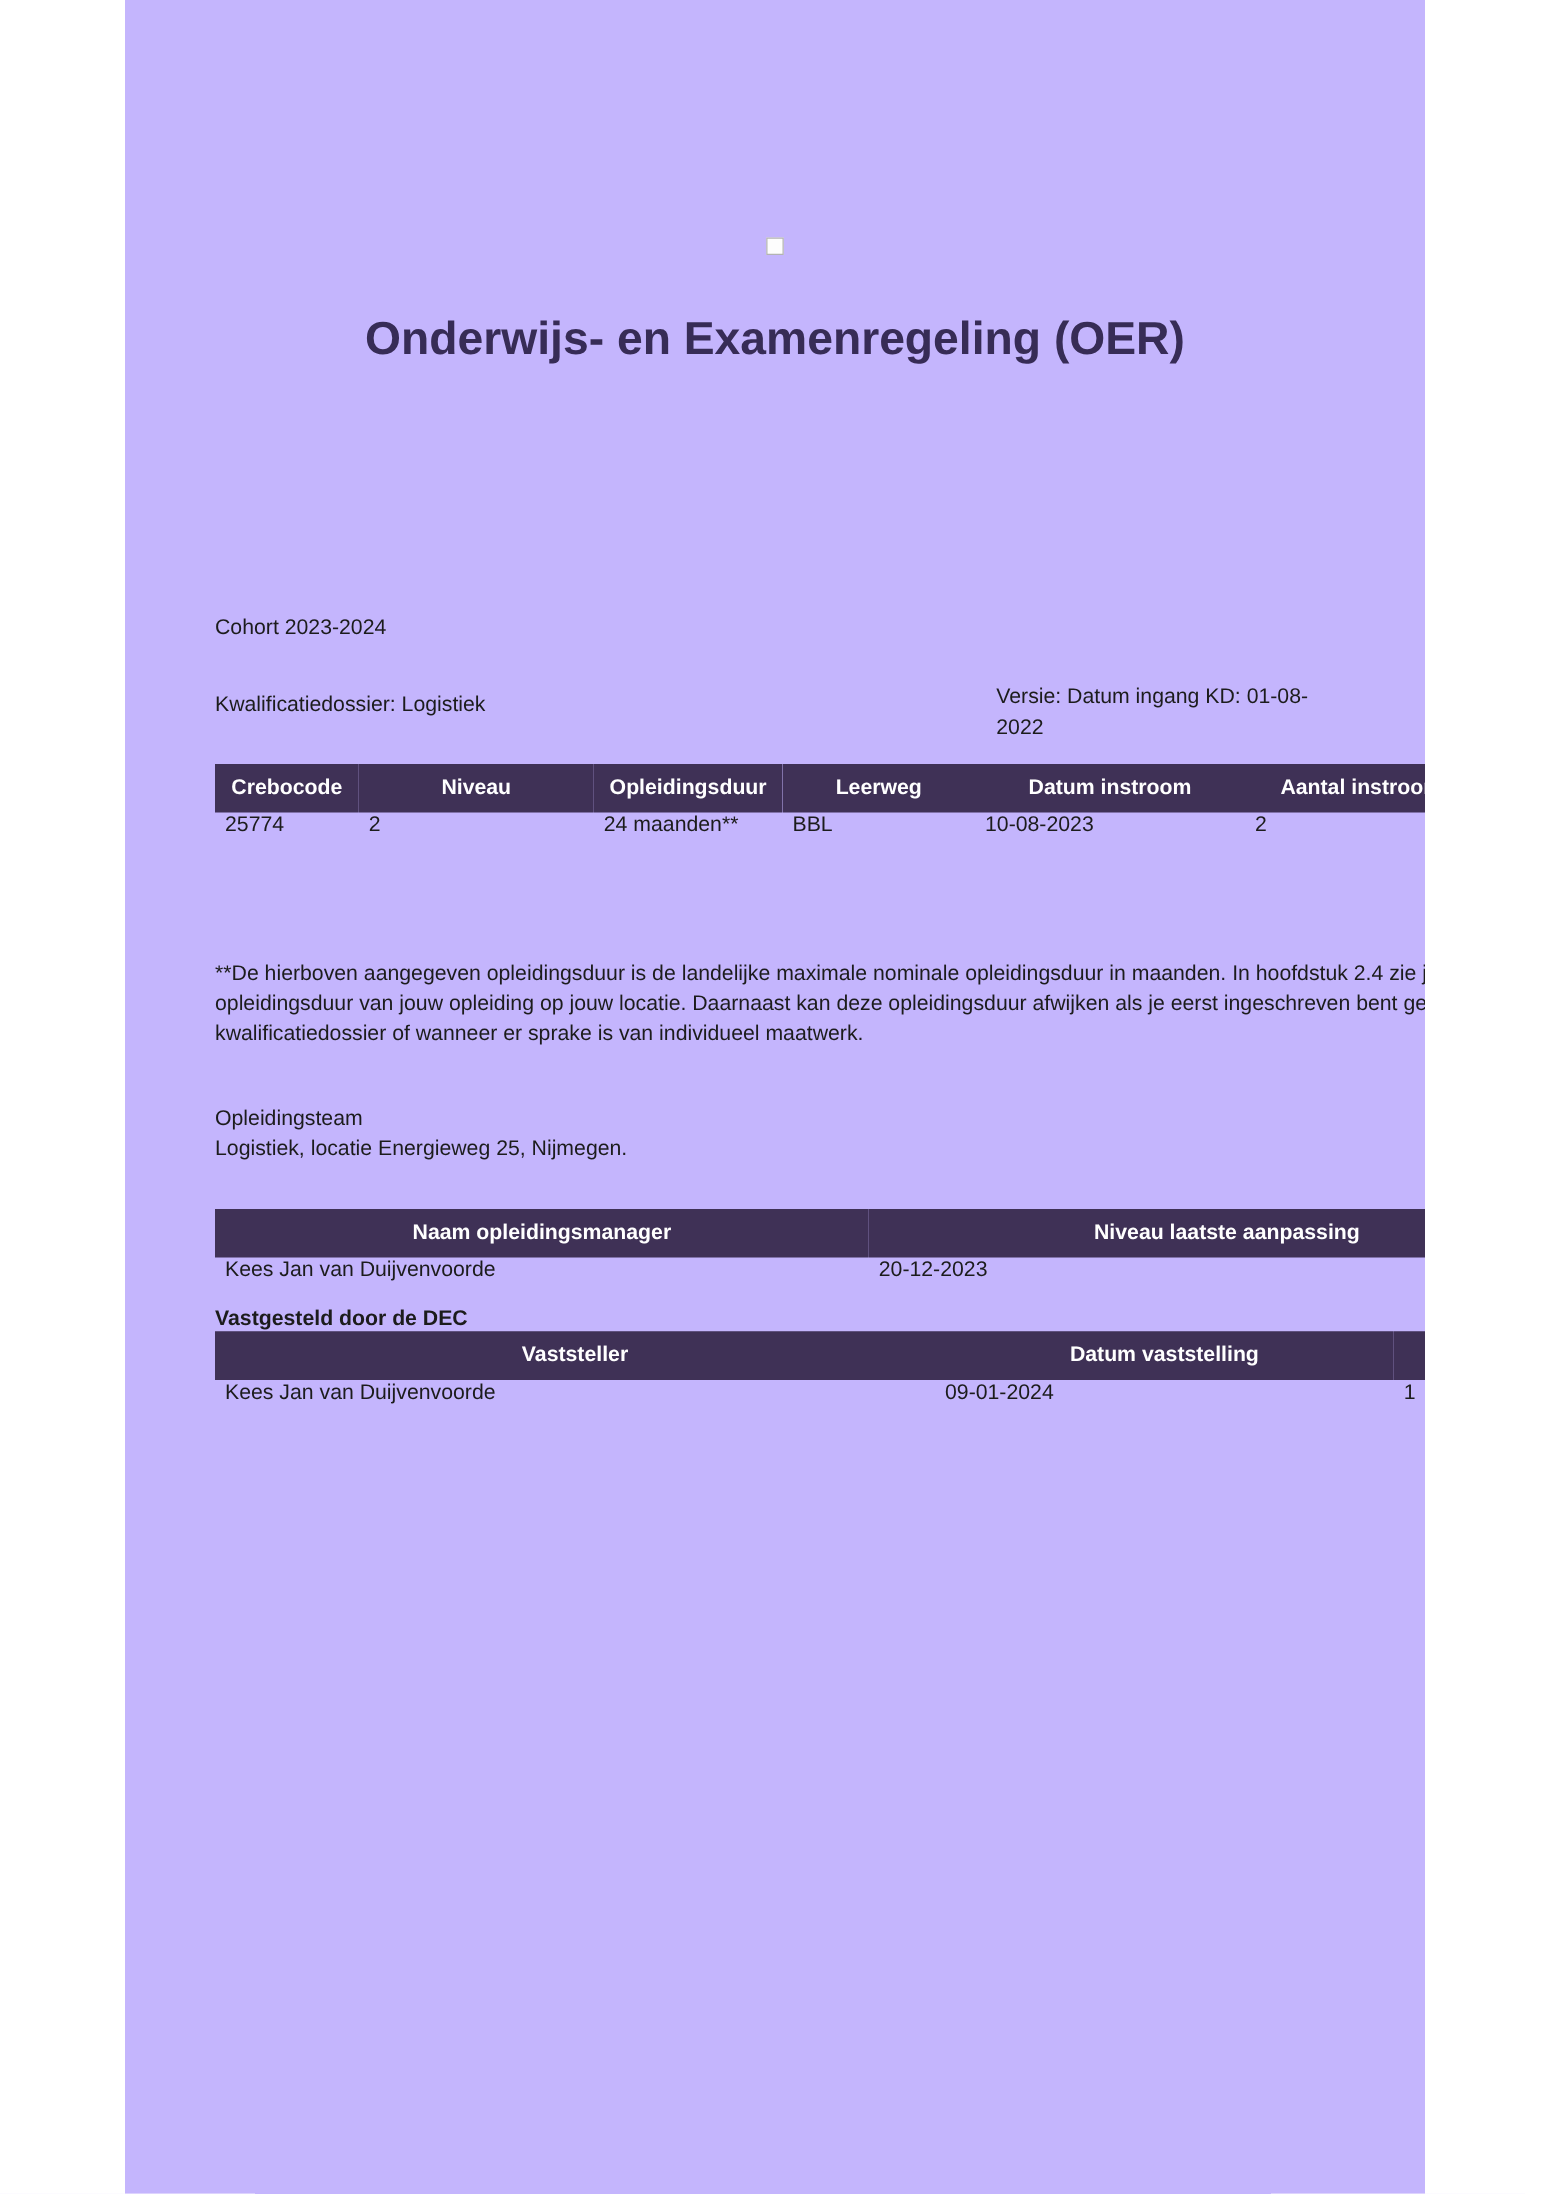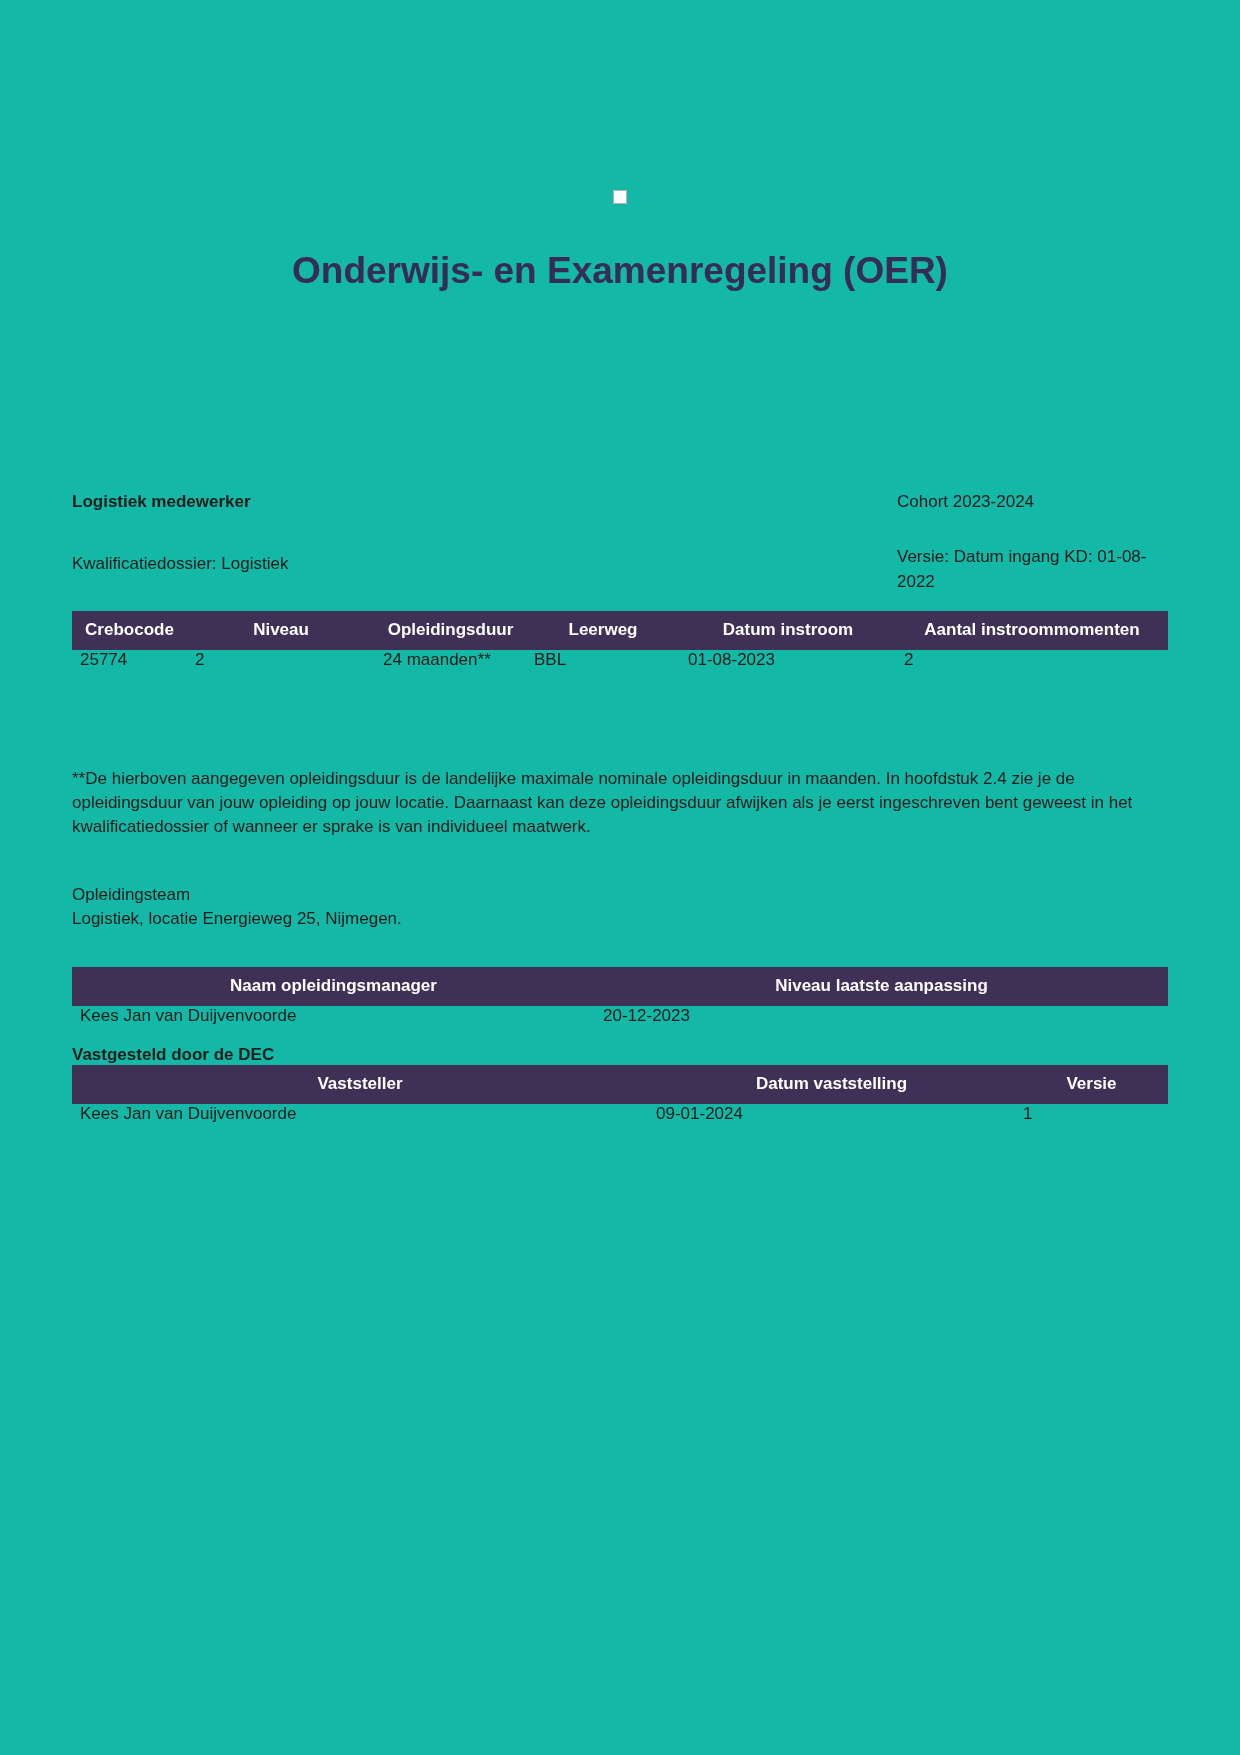--- a/index.html
+++ b/index.html
@@ -1,21 +1,21 @@
 <!DOCTYPE html>
 <html><head>
 <meta charset="utf-8">
 <style>
   html, body { margin: 0; padding: 0; background: #ffffff; }
   .page {
     position: relative;
-    width: 1240px;
+    width: 1040px;
     height: 1755px;
     margin: 0 auto;
-    background: #14b8a6;
+    background: #c4b5fd;
     font-family: "Liberation Sans", sans-serif;
     font-size: 17px;
     line-height: 20px;
     color: #1c1c1c;
     overflow: hidden;
     box-sizing: border-box;
   }
   .content { padding: 0 72px; }
 
   
@@ -87,21 +87,20 @@
 <body>
 
 <div class="page">
   <div class="content">
 
     <div class="logo-box"></div>
 
     <h1 class="doc-title">Onderwijs- en Examenregeling (OER)</h1>
 
     <div class="meta-row meta-row-1">
-      <div class="left">Logistiek medewerker</div>
       <div class="right">Cohort 2023-2024</div>
     </div>
 
     <div class="meta-row meta-row-2">
       <div class="left">Kwalificatiedossier: Logistiek</div>
       <div class="right">Versie: Datum ingang KD: 01-08-2022</div>
     </div>
 
     <table class="doc-table program-table">
       <colgroup>
@@ -121,21 +120,21 @@
           <th>Datum instroom</th>
           <th>Aantal instroommomenten</th>
         </tr>
       </thead>
       <tbody>
         <tr>
           <td>25774</td>
           <td>2</td>
           <td>24 maanden**</td>
           <td>BBL</td>
-          <td>01-08-2023</td>
+          <td>10-08-2023</td>
           <td>2</td>
         </tr>
       </tbody>
     </table>
 
     <p class="footnote">**De hierboven aangegeven opleidingsduur is de landelijke maximale nominale opleidingsduur in maanden. In hoofdstuk 2.4 zie je de opleidingsduur van jouw opleiding op jouw locatie. Daarnaast kan deze opleidingsduur afwijken als je eerst ingeschreven bent geweest in het kwalificatiedossier of wanneer er sprake is van individueel maatwerk.</p>
 
     <div class="team-block">
       <div>Opleidingsteam</div>
       <div>Logistiek, locatie Energieweg 25, Nijmegen.</div>

